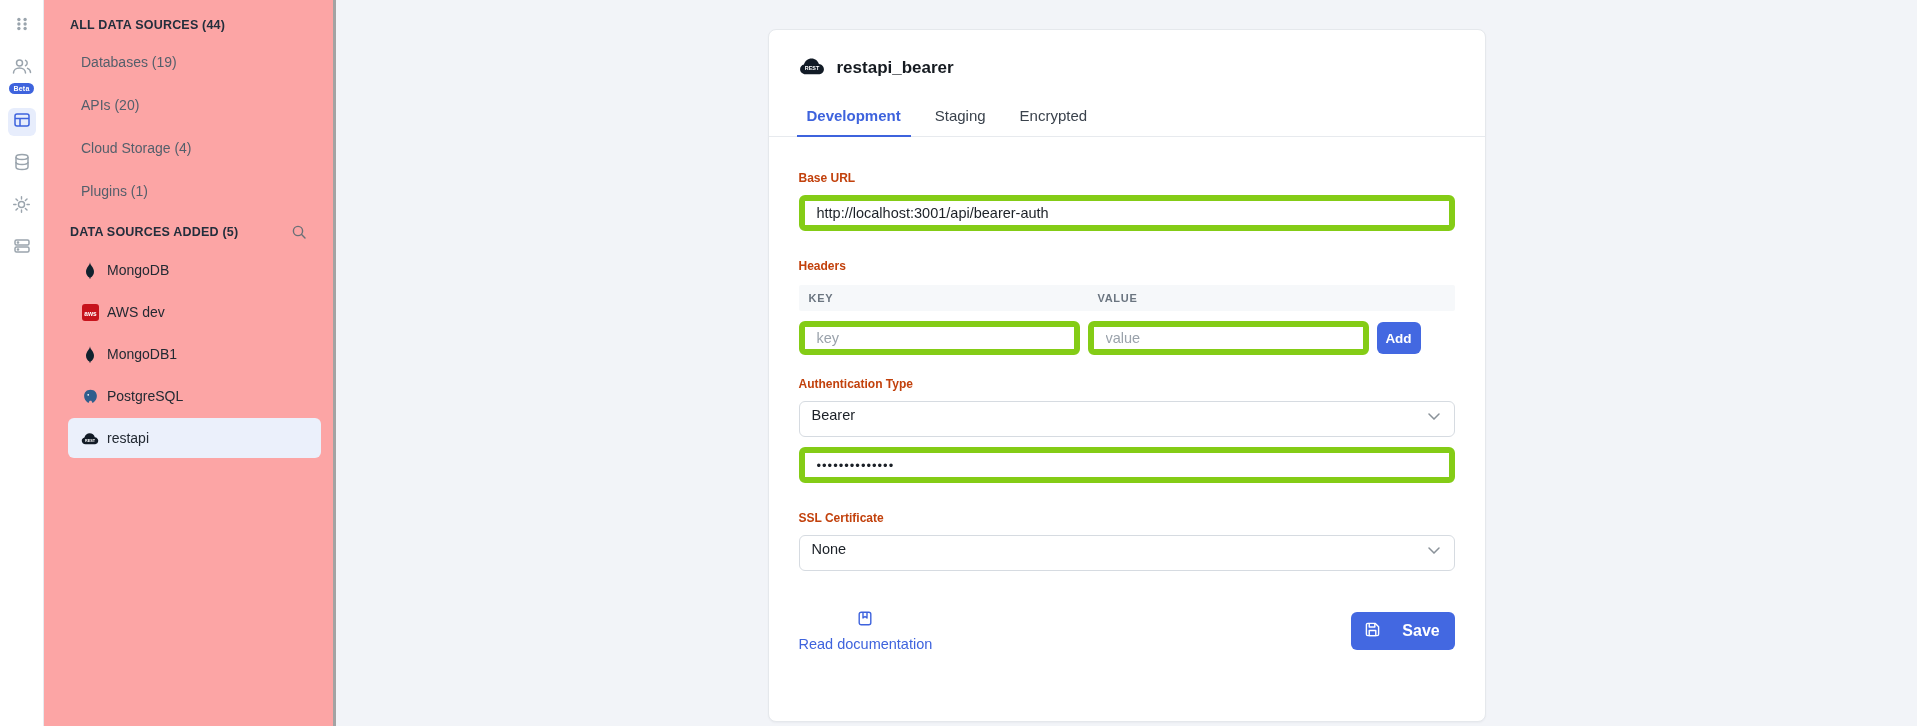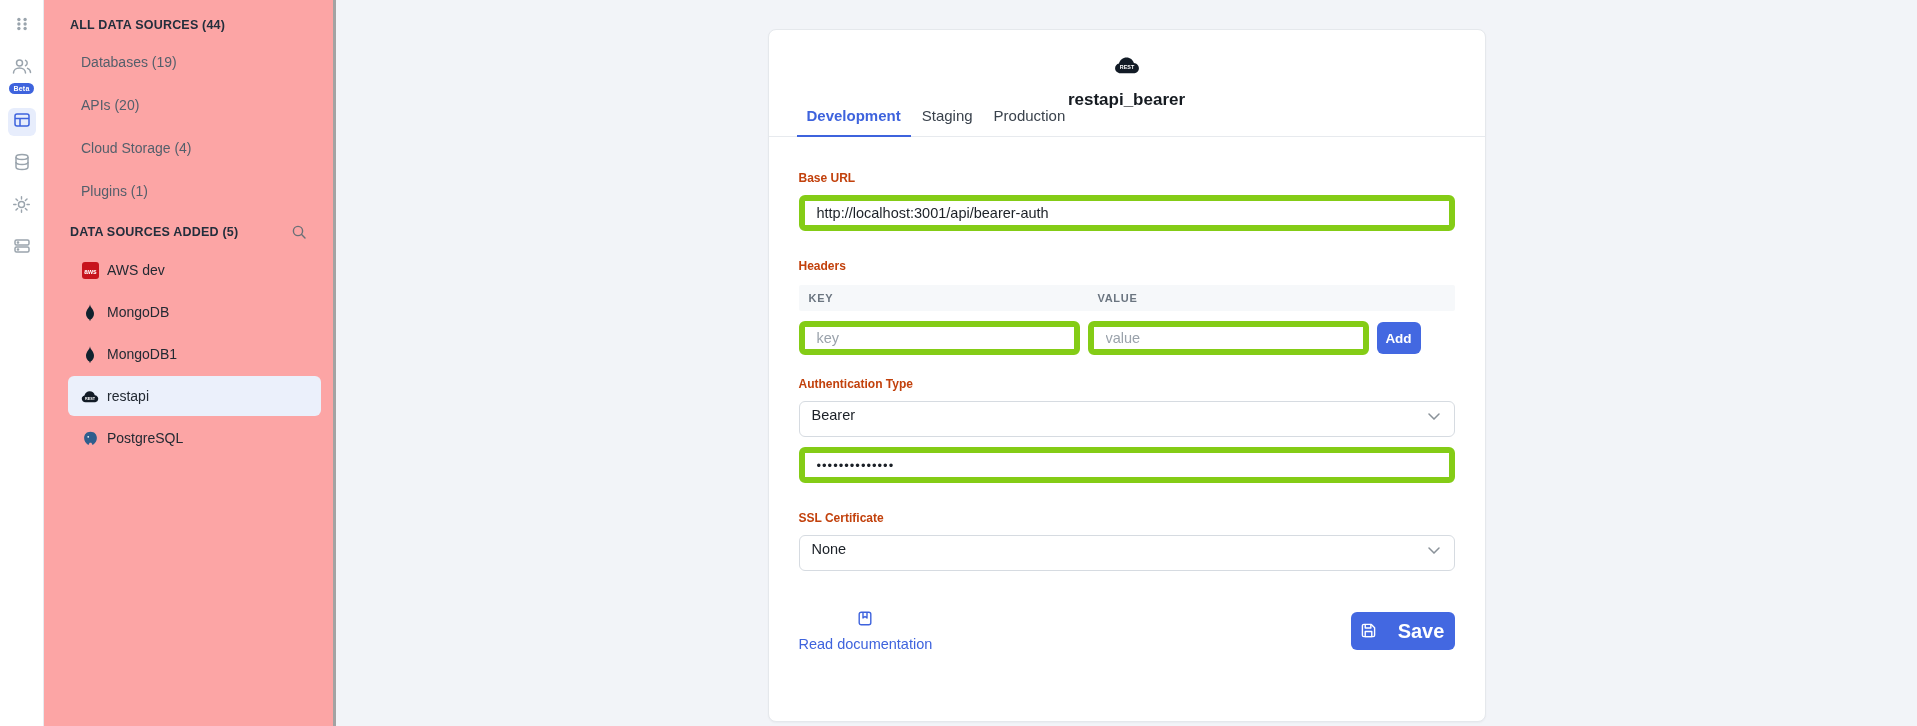--- a/index.html
+++ b/index.html
@@ -53,26 +53,26 @@
   .search-btn { cursor:pointer; display:flex; align-items:center; }
 
   
   .main { flex:1; display:flex; justify-content:center; align-items:flex-start; padding-top:29px; }
   .card {
     width:718px; height:693px; background:#fff;
     border:1px solid #e5e8ec; border-radius:8px;
     box-shadow:0 1px 2px rgba(16,24,40,.04);
     padding:26px 30px 0 30px;
   }
-  .card-head { display:flex; align-items:center; gap:12px; height:24px;flex-direction:column; }
+  .card-head { display:flex; align-items:center; gap:12px; height:24px; }
   .card-head h1 { font-size:17px; font-weight:bold; color:#151a20; }
 
   .tabs {
     margin:18px -30px 0 -30px; padding:0 28px; border-bottom:1px solid #e7eaee;
-    display:flex; gap:1px;
+    display:flex; gap:14px;
   }
   .tab {
     padding:9px 10px 11px 10px; font-size:15px; color:#3a424c; cursor:pointer;
   }
   .tab.active {
     color:var(--accent,#3e63dd); font-weight:bold;
     border-bottom:2px solid var(--accent,#3e63dd); margin-bottom:-1px;
   }
 
   .form label { display:block; font-size:12px; font-weight:bold; color:#c2410c; }
@@ -114,21 +114,21 @@
 
   .token-row { margin-top:30px; display:flex; align-items:center; gap:8px; height:18px; }
   .enc { color:var(--green,#3aa94e); font-size:13px; font-weight:bold; }
   .token-input { letter-spacing:1px; font-size:13px; }
 
   .card-footer { margin-top:40px; display:flex; justify-content:space-between; align-items:center; height:40px; }
   .doc-link {
     color:var(--accent,#3e63dd); font-size:14.5px; text-decoration:none;
     display:flex; align-items:center; gap:7px; cursor:pointer;flex-direction:column;
   }
-  .btn-save { min-width:104px; height:38px; gap:22px; font-size:20px; font-weight:bold; }
+  .btn-save { min-width:104px; height:38px; gap:22px; font-size:16px; font-weight:bold; }
 </style>
 </head>
 <body>
 
 <div class="app">
 
   <aside class="rail">
     <div class="rail-group">
       <div class="rail-btn">
         <span>
@@ -215,80 +215,80 @@
       <span class="search-btn">
         <svg width="16" height="16" viewBox="0 0 16 16" fill="none" stroke="#697077" stroke-width="1.4" stroke-linecap="round">
             <circle cx="7" cy="7" r="4.6"></circle>
             <path d="M10.6 10.6L14 14"></path>
           </svg>
       </span>
     </div>
 
     <div class="src-item">
       <span class="src-icon">
+        <svg width="10" height="17" viewBox="0 0 12 20">
+            <path d="M6 0c.3 2 1 3.2 2.2 4.8C9.8 6.9 10.8 9 10.8 11.4c0 3.3-2 5.9-4.1 7l-.3 1.6h-.8l-.3-1.6c-2.1-1.1-4.1-3.7-4.1-7C1.2 9 2.2 6.9 3.8 4.8 5 3.2 5.7 2 6 0z" fill="#10222e"></path>
+          </svg>
+      </span>
+      <span>MongoDB</span>
+    </div>
+    <div class="src-item">
+      <span class="src-icon">
         <svg width="17" height="17" viewBox="0 0 17 17">
             <rect width="17" height="17" rx="3" fill="#c7131c"></rect>
             <text x="8.5" y="11.5" font-size="6.5" fill="#fff" text-anchor="middle" font-weight="bold">aws</text>
           </svg>
       </span>
       <span>AWS dev</span>
     </div>
     <div class="src-item">
       <span class="src-icon">
         <svg width="10" height="17" viewBox="0 0 12 20">
             <path d="M6 0c.3 2 1 3.2 2.2 4.8C9.8 6.9 10.8 9 10.8 11.4c0 3.3-2 5.9-4.1 7l-.3 1.6h-.8l-.3-1.6c-2.1-1.1-4.1-3.7-4.1-7C1.2 9 2.2 6.9 3.8 4.8 5 3.2 5.7 2 6 0z" fill="#10222e"></path>
           </svg>
       </span>
-      <span>MongoDB</span>
+      <span>MongoDB1</span>
     </div>
     <div class="src-item">
       <span class="src-icon">
-        <svg width="10" height="17" viewBox="0 0 12 20">
-            <path d="M6 0c.3 2 1 3.2 2.2 4.8C9.8 6.9 10.8 9 10.8 11.4c0 3.3-2 5.9-4.1 7l-.3 1.6h-.8l-.3-1.6c-2.1-1.1-4.1-3.7-4.1-7C1.2 9 2.2 6.9 3.8 4.8 5 3.2 5.7 2 6 0z" fill="#10222e"></path>
-          </svg>
-      </span>
-      <span>MongoDB1</span>
+        <svg width="17" height="17" viewBox="0 0 20 20">
+            <path d="M10 2C5 2 2.5 5.5 2.5 9.5c0 3.4 1.8 6.2 4.2 7.6.6.4 1.3.2 1.5-.4.4-1 .2-1.7 1.8-1.7s1.4.7 1.8 1.7c.2.6.9.8 1.5.4 2.4-1.4 4.2-4.2 4.2-7.6C17.5 5.5 15 2 10 2z" fill="#2f5e8d"></path>
+            <circle cx="7.3" cy="8" r="1" fill="#fff"></circle>
+          </svg>
+      </span>
+      <span>PostgreSQL</span>
     </div>
     <div class="src-item selected">
       <span class="src-icon">
         <svg width="19" height="13" viewBox="0 0 24 16">
             <path d="M19 15.5H6C3.2 15.5 1 13.4 1 10.9 1 8.8 2.5 7 4.6 6.6 5.3 3.4 8.2 1 11.6 1c3.3 0 6 2.2 6.8 5.2 2.6.2 4.6 2.3 4.6 4.8 0 2.5-2 4.5-4 4.5z" fill="#121b26"></path>
             <text x="12" y="12" font-size="5" fill="#fff" text-anchor="middle" font-weight="bold">REST</text>
           </svg>
       </span>
       <span>restapi</span>
     </div>
-    <div class="src-item">
-      <span class="src-icon">
-        <svg width="17" height="17" viewBox="0 0 20 20">
-            <path d="M10 2C5 2 2.5 5.5 2.5 9.5c0 3.4 1.8 6.2 4.2 7.6.6.4 1.3.2 1.5-.4.4-1 .2-1.7 1.8-1.7s1.4.7 1.8 1.7c.2.6.9.8 1.5.4 2.4-1.4 4.2-4.2 4.2-7.6C17.5 5.5 15 2 10 2z" fill="#2f5e8d"></path>
-            <circle cx="7.3" cy="8" r="1" fill="#fff"></circle>
-          </svg>
-      </span>
-      <span>PostgreSQL</span>
-    </div>
   </aside>
 
   <main class="main">
     <section class="card">
 
       <div class="card-head">
         <span>
           <svg width="26" height="18" viewBox="0 0 24 16">
               <path d="M19 15.5H6C3.2 15.5 1 13.4 1 10.9 1 8.8 2.5 7 4.6 6.6 5.3 3.4 8.2 1 11.6 1c3.3 0 6 2.2 6.8 5.2 2.6.2 4.6 2.3 4.6 4.8 0 2.5-2 4.5-4 4.5z" fill="#121b26"></path>
               <text x="12" y="12" font-size="5" fill="#fff" text-anchor="middle" font-weight="bold">REST</text>
             </svg>
         </span>
         <h1>restapi_bearer</h1>
       </div>
 
       <div class="tabs">
         <div class="tab active">Development</div>
         <div class="tab">Staging</div>
-        <div class="tab">Production</div>
+        <div class="tab">Encrypted</div>
       </div>
 
       <div class="form">
         <label class="lbl-baseurl">Base URL</label>
         <input class="text-input" type="text" value="http://localhost:3001/api/bearer-auth" style="">
 
         <label class="lbl-headers">Headers</label>
         <div class="kv-head">
           <span>KEY</span>
           <span>VALUE</span>

